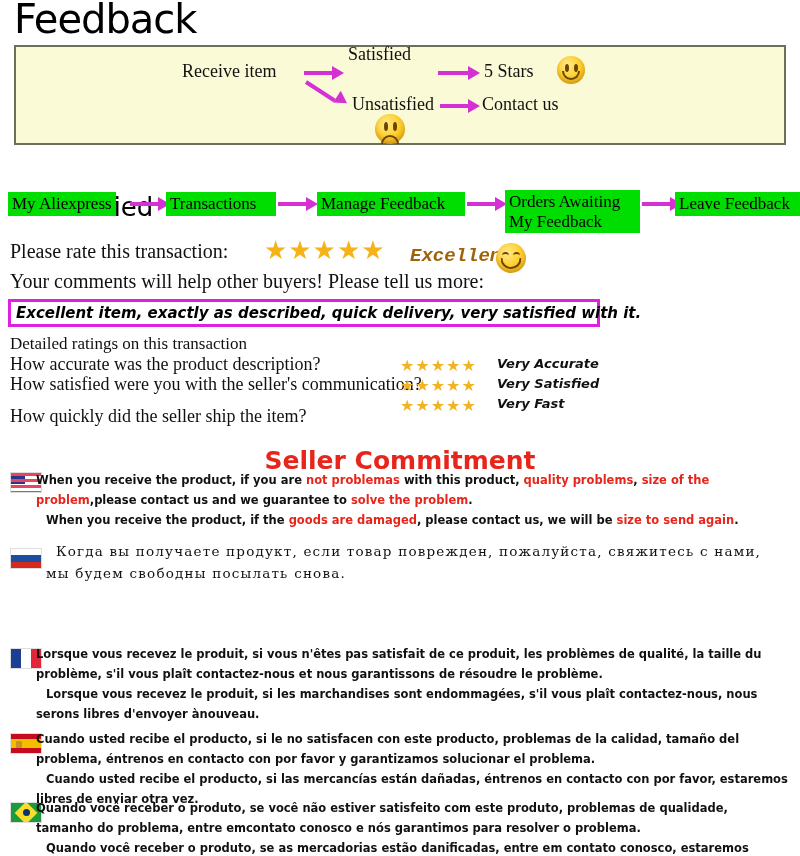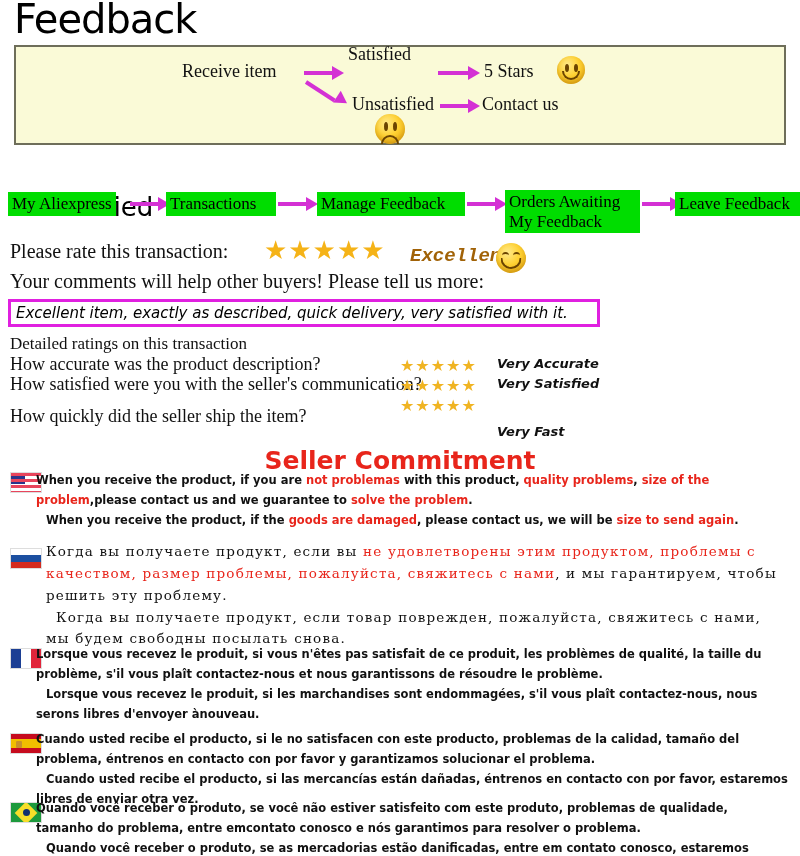--- a/index.html
+++ b/index.html
@@ -170,21 +170,21 @@
   .comment-box{
     position:absolute; left:8px; top:299px;
     width:592px; height:28px;
     border:3px solid #E020E0;
     box-sizing:border-box;
     background:#fff;
     display:flex; align-items:center;
   }
   .comment-text{
     font-family:"DejaVu Sans", sans-serif;
-    font-weight:normal; font-style:italic;
+    font-weight:bold; font-style:italic;
     font-size:15px; color:#000;
     padding-left:5px; white-space:nowrap;
   }
 
   
   .detailed-head{
     position:absolute; left:10px; top:334px;
     font-size:17px; color:#111;
   }
   .dr{ position:absolute; left:10px; font-size:18px; color:#111; }
@@ -198,21 +198,21 @@
   .drs1{ top:358px; }
   .drs2{ top:378px; }
   .drs3{ top:398px; }
   .dr-label{
     position:absolute; left:497px;
     font-family:"DejaVu Sans", sans-serif;
     font-size:13px; font-weight:bold; font-style:italic; color:#111;
   }
   .drl1{ top:356px; }
   .drl2{ top:376px; }
-  .drl3{ top:396px;margin-top:28px; }
+  .drl3{ top:396px; }
 
   
   .commit-title{
     position:absolute; left:0; top:446px; width:800px;
     text-align:center;
     font-family:"DejaVu Sans", sans-serif;
     font-size:25px; font-weight:bold; color:#E8251B;
   }
   .lang-block{
     position:absolute; left:36px; width:752px;
@@ -387,21 +387,20 @@
 <div class="flag flag-br">
   <div class="dia"></div>
     <div class="globe"></div>
 </div>
 
 <div class="lang-block blk-en">
     <p><span>When you receive the product, if you are </span><span class="r">not problemas</span><span> with this product, </span><span class="r">quality problems</span><span>, </span><span class="r">size of the problem</span><span>,please contact us and we guarantee to </span><span class="r">solve the problem</span><span>.</span></p>
     <p class="indent"><span>When you receive the product, if the </span><span class="r">goods are damaged</span><span>, please contact us, we will be </span><span class="r">size to send again</span><span>.</span></p>
   </div>
 <div class="lang-block blk-ru">
-    <p><span>Когда вы получаете продукт, если вы </span><span class="r">не удовлетворены этим продуктом, проблемы с качеством, размер проблемы, пожалуйста, свяжитесь с нами</span><span>, и мы гарантируем, чтобы решить эту проблему.</span></p>
     <p class="indent"><span>Когда вы получаете продукт, если товар поврежден, пожалуйста, свяжитесь с нами, мы будем свободны посылать снова.</span></p>
   </div>
 <div class="lang-block blk-fr">
     <p><span>Lorsque vous recevez le produit, si vous n'êtes pas satisfait de ce produit, les problèmes de qualité, la taille du problème, s'il vous plaît contactez-nous et nous garantissons de résoudre le problème.</span></p>
     <p class="indent"><span>Lorsque vous recevez le produit, si les marchandises sont endommagées, s'il vous plaît contactez-nous, nous serons libres d'envoyer ànouveau.</span></p>
   </div>
 <div class="lang-block blk-es">
     <p><span>Cuando usted recibe el producto, si le no satisfacen con este producto, problemas de la calidad, tamaño del problema, éntrenos en contacto con por favor y garantizamos solucionar el problema.</span></p>
     <p class="indent"><span>Cuando usted recibe el producto, si las mercancías están dañadas, éntrenos en contacto con por favor, estaremos libres de enviar otra vez.</span></p>
   </div>

